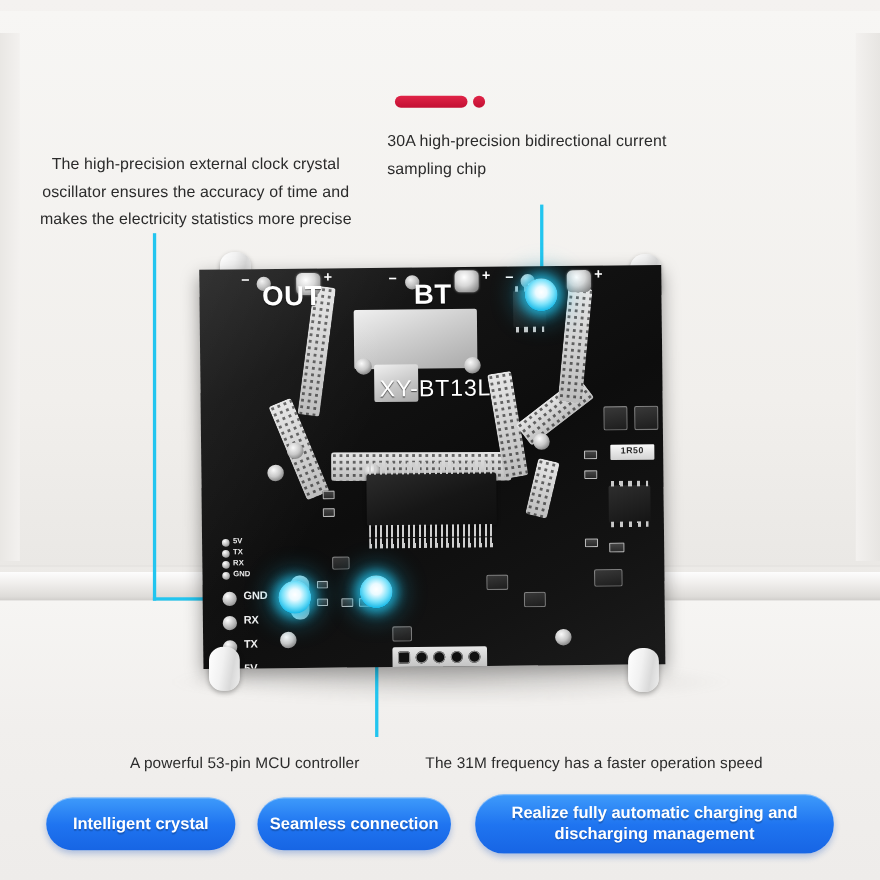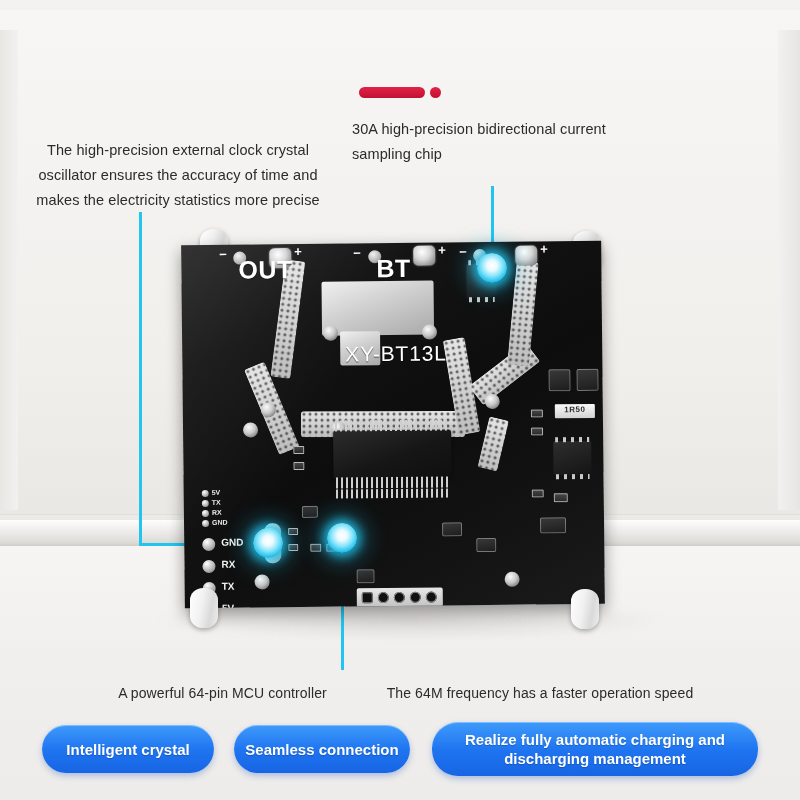--- a/index.html
+++ b/index.html
@@ -309,20 +309,20 @@
 
   <div class="standoff so-bl"></div>
   <div class="standoff so-br"></div>
 
   <div class="dot dot-crystal"></div>
   <div class="dot dot-mcu"></div>
   <div class="dot dot-chip"></div>
 
   <div class="note note-left">The high-precision external clock crystal oscillator ensures the accuracy of time and makes the electricity statistics more precise</div>
   <div class="note note-right">30A high-precision bidirectional current sampling chip</div>
-  <div class="note note-bot-left">A powerful 64-pin MCU controller</div>
-  <div class="note note-bot-right">The 64M frequency has a faster operation speed</div>
+  <div class="note note-bot-left">A powerful 53-pin MCU controller</div>
+  <div class="note note-bot-right">The 31M frequency has a faster operation speed</div>
 
   <div class="pill pill-1">Intelligent crystal</div>
   <div class="pill pill-3">Realize fully automatic charging and discharging management</div>
   <div class="pill pill-2">Seamless connection</div>
 
 </div>
 
 </body></html>

